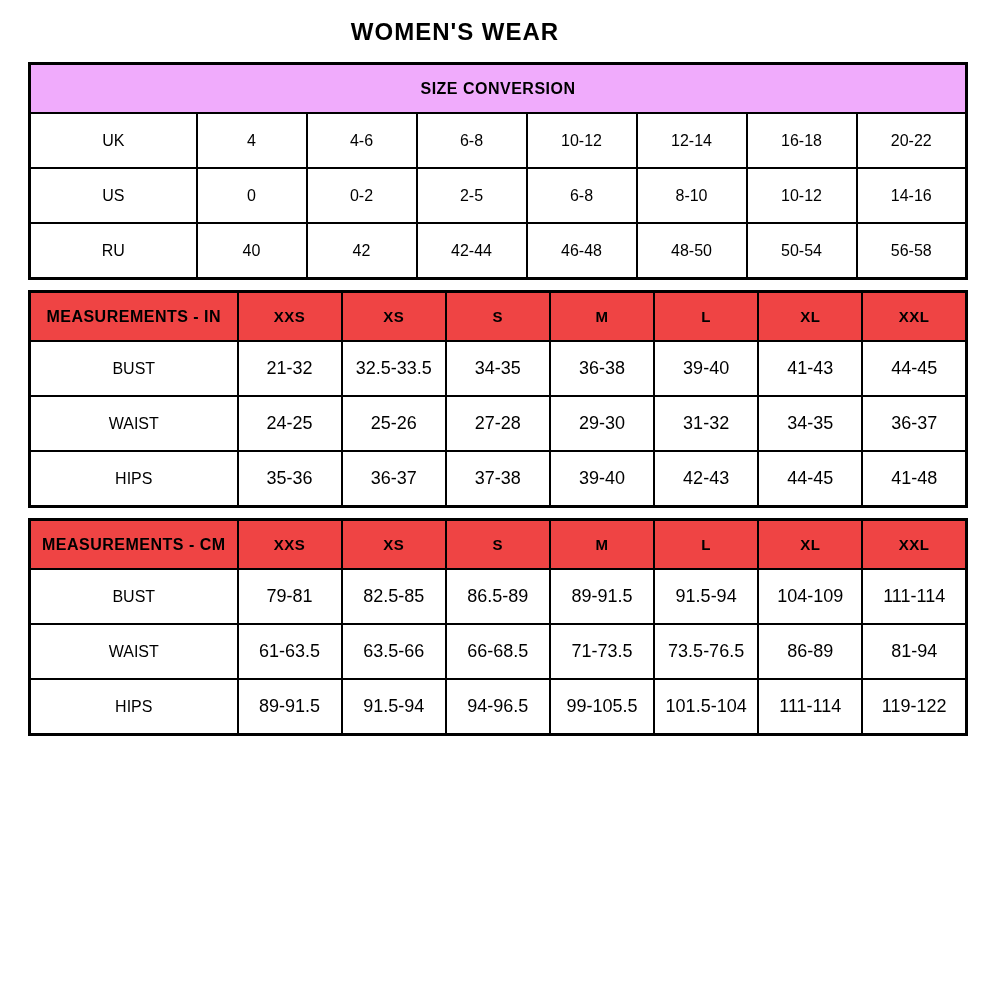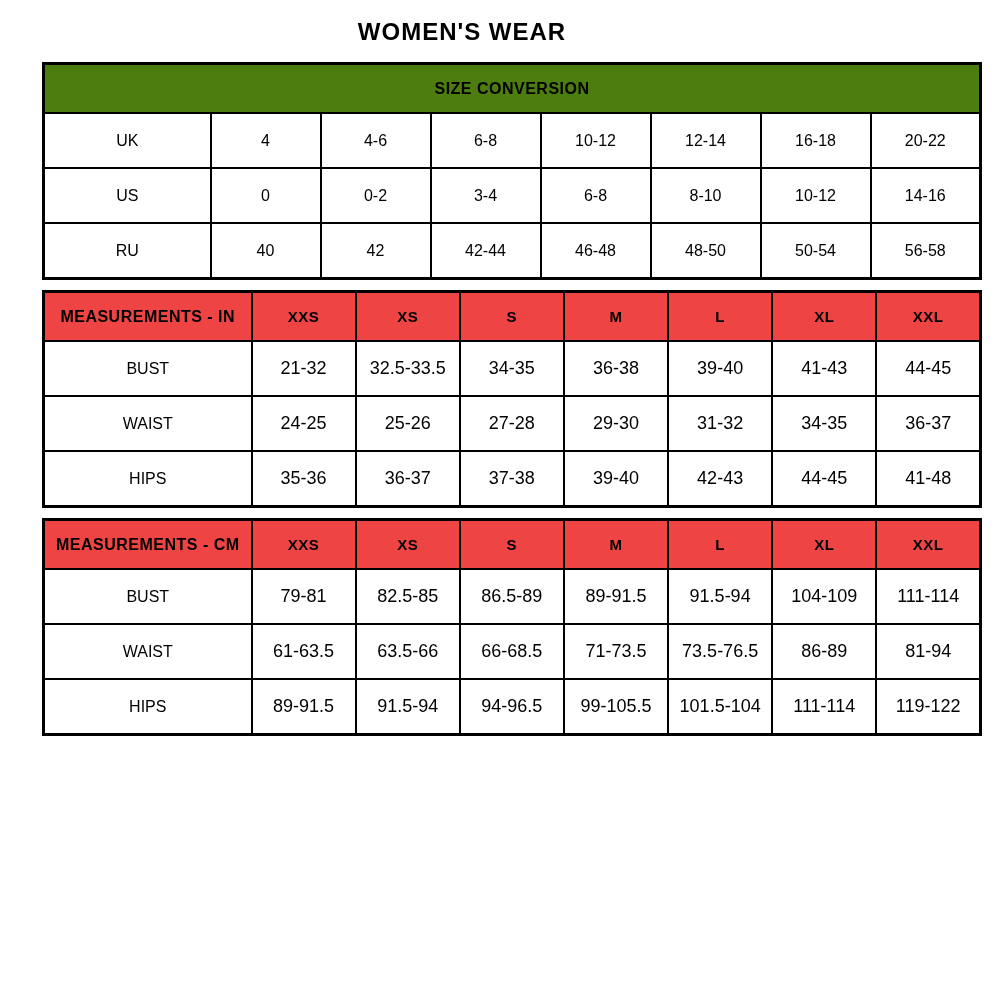--- a/index.html
+++ b/index.html
@@ -6,21 +6,21 @@
     margin: 0;
     padding: 0;
     background: #ffffff;
     font-family: "Liberation Sans", sans-serif;
     color: #000000;
   }
   .page {
     width: 912px;
     height: 1000px;
     box-sizing: border-box;
-    padding: 12px 30px 0 42px;
+    padding: 12px 30px 0 28px;
     background: #ffffff;
   }
   .page-title {
     text-align: center;
     font-size: 24px;
     font-weight: 700;
     letter-spacing: 1px;
     margin: 6px 0 16px 0;
   }
   table.chart {
@@ -33,21 +33,21 @@
   table.chart th, table.chart td {
     border: 2px solid #000000;
     text-align: center;
     vertical-align: middle;
     padding: 0;
     overflow: hidden;
   }
   
   .t1 .span-header {
     height: 47px;
-    background: #4d7c0f;
+    background: #f0abfc;
     font-size: 16px;
     font-weight: 700;
     letter-spacing: 0.5px;
   }
   .t1 tbody td {
     height: 53px;
     font-size: 16px;
     font-weight: 400;
   }
   
@@ -101,21 +101,21 @@
           <td>6-8</td>
           <td>10-12</td>
           <td>12-14</td>
           <td>16-18</td>
           <td>20-22</td>
         </tr>
         <tr>
           <td class="row-label">US</td>
           <td>0</td>
           <td>0-2</td>
-          <td>3-4</td>
+          <td>2-5</td>
           <td>6-8</td>
           <td>8-10</td>
           <td>10-12</td>
           <td>14-16</td>
         </tr>
         <tr>
           <td class="row-label">RU</td>
           <td>40</td>
           <td>42</td>
           <td>42-44</td>

